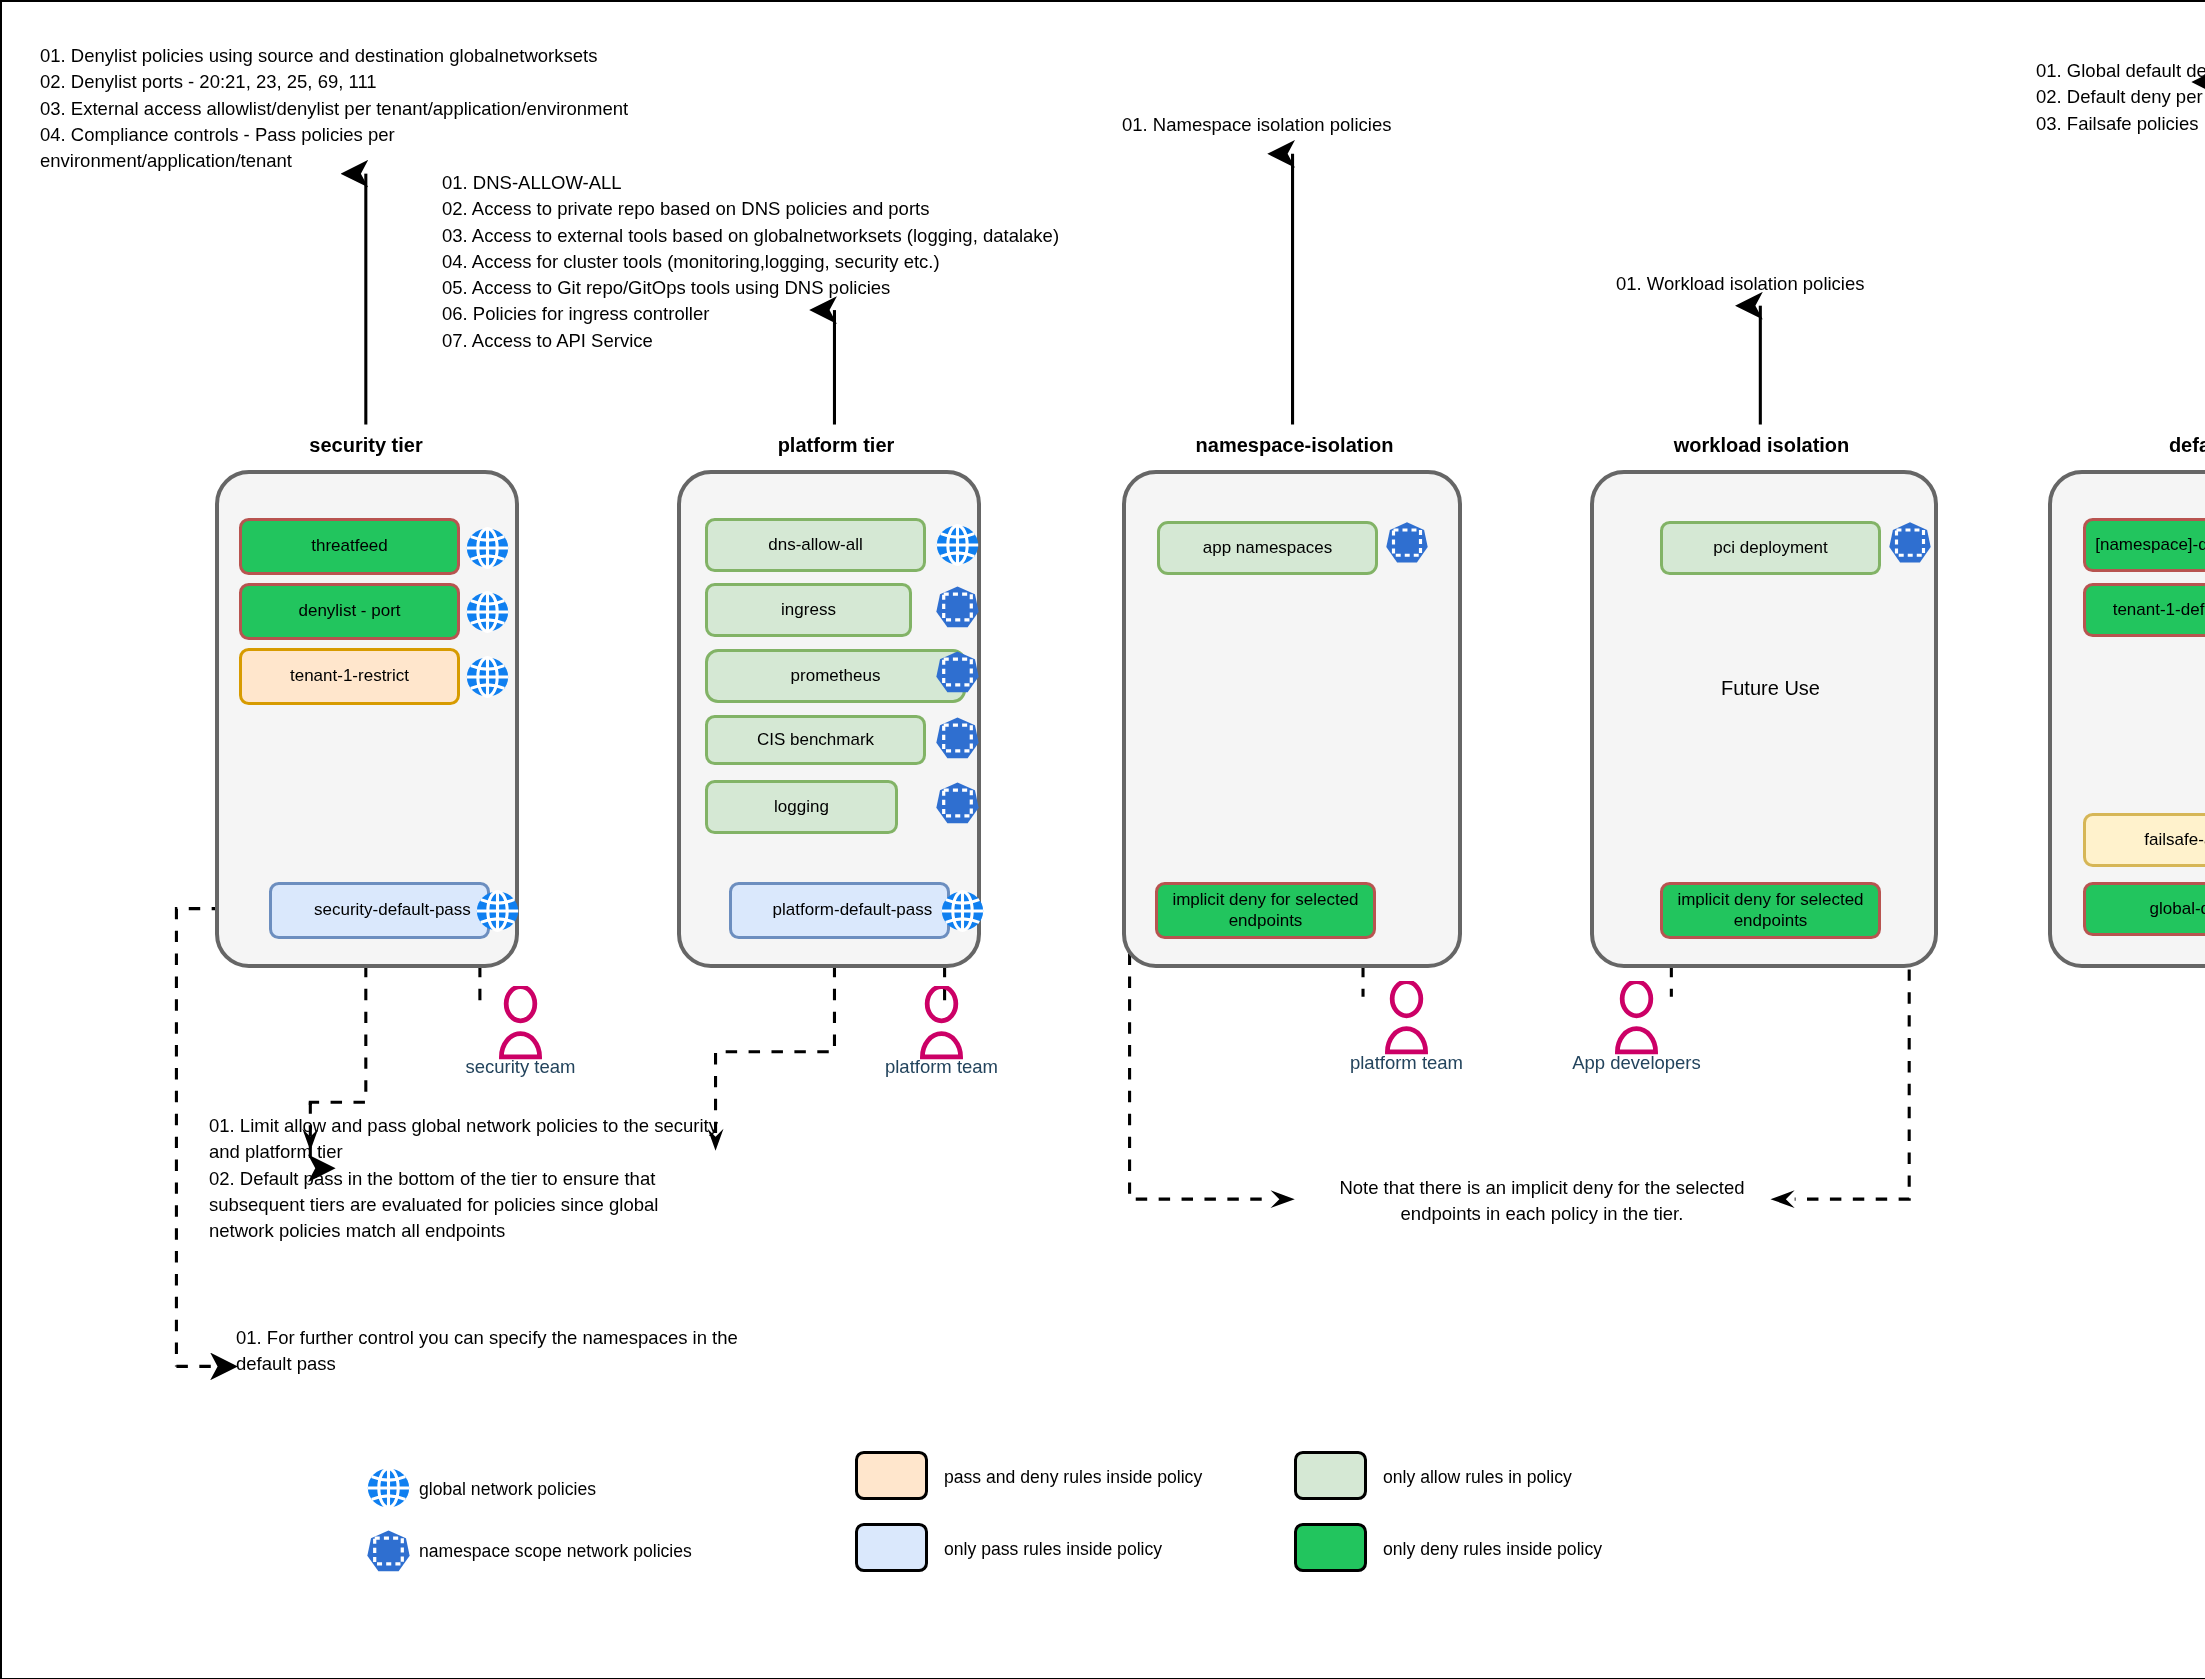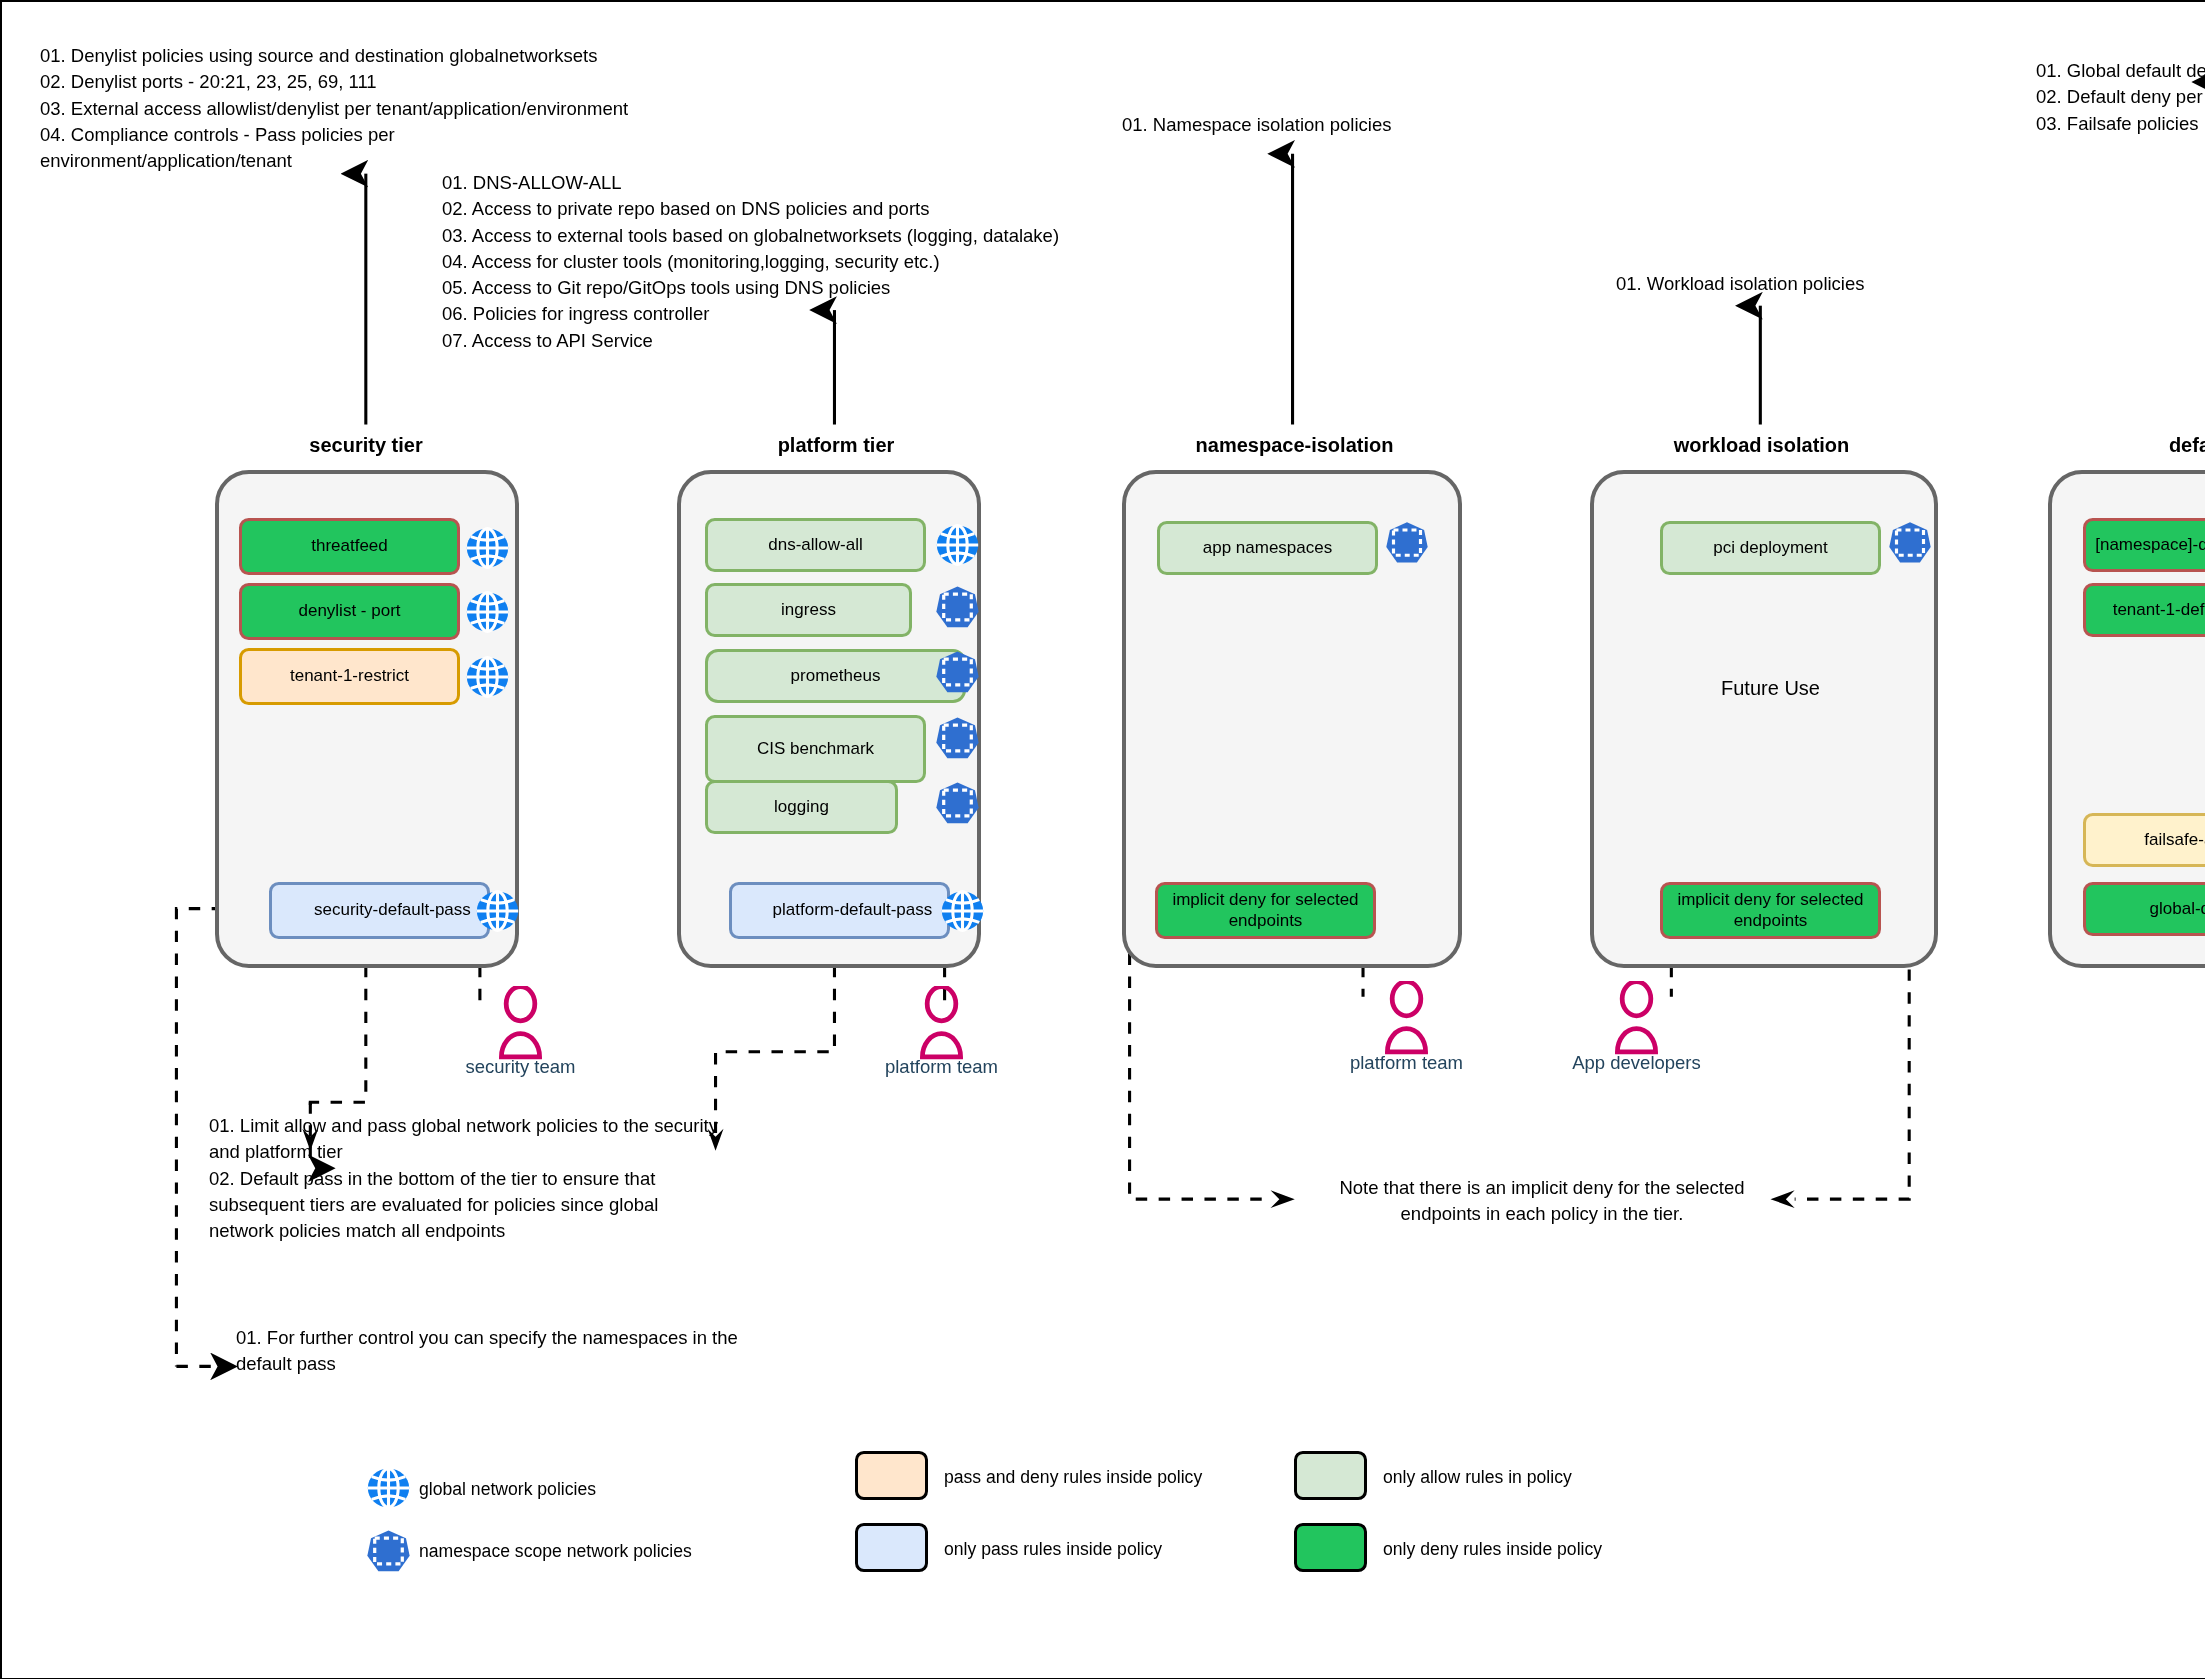--- a/index.html
+++ b/index.html
@@ -218,21 +218,21 @@
 </div>
 
 <div class="policy p-allow" style="left:703px;top:647px;width:261px;height:54px;border-radius:13px;">prometheus</div>
 <div class="icon" style="left:931px;top:648px;width:49px;height:46px;">
   <svg viewBox="0 0 100 100" width="49" height="46">
     <polygon points="50,3 88,20 96,58 72,92 28,92 4,58 12,20" fill="#2f6fd0"></polygon>
     <rect x="20" y="20" width="60" height="56" fill="none" stroke="#fff" stroke-width="7" stroke-dasharray="11 9"></rect>
   </svg>
 </div>
 
-<div class="policy p-allow" style="left:703px;top:713px;width:221px;height:68px;">CIS benchmark</div>
+<div class="policy p-allow" style="left:703px;top:713px;width:221px;height:50px;">CIS benchmark</div>
 <div class="icon" style="left:931px;top:714px;width:49px;height:46px;">
   <svg viewBox="0 0 100 100" width="49" height="46">
     <polygon points="50,3 88,20 96,58 72,92 28,92 4,58 12,20" fill="#2f6fd0"></polygon>
     <rect x="20" y="20" width="60" height="56" fill="none" stroke="#fff" stroke-width="7" stroke-dasharray="11 9"></rect>
   </svg>
 </div>
 
 <div class="policy p-allow" style="left:703px;top:778px;width:193px;height:54px;">logging</div>
 <div class="icon" style="left:931px;top:779px;width:49px;height:46px;">
   <svg viewBox="0 0 100 100" width="49" height="46">
@@ -248,21 +248,21 @@
     <g stroke="#fff" stroke-width="7" fill="none">
       <line x1="3" y1="50" x2="97" y2="50"></line>
         <line x1="50" y1="6" x2="50" y2="94"></line>
       <ellipse cx="50" cy="50" rx="22" ry="44"></ellipse>
       <path d="M12,24 Q50,40 88,24"></path>
         <path d="M12,76 Q50,60 88,76"></path>
     </g>
   </svg>
 </div>
 
-<div class="policy p-allow" style="left:1155px;top:519px;width:221px;height:54px;">app namespaces</div>
+<div class="policy p-allow" style="left:1155px;top:519px;width:221px;height:54px;border-radius:11px;">app namespaces</div>
 <div class="icon" style="left:1381px;top:519px;width:48px;height:45px;">
   <svg viewBox="0 0 100 100" width="48" height="45">
     <polygon points="50,3 88,20 96,58 72,92 28,92 4,58 12,20" fill="#2f6fd0"></polygon>
     <rect x="20" y="20" width="60" height="56" fill="none" stroke="#fff" stroke-width="7" stroke-dasharray="11 9"></rect>
   </svg>
 </div>
 
 <div class="policy p-deny" style="left:1153px;top:880px;width:221px;height:57px;">implicit deny for selected endpoints</div>
 
 <div class="policy p-allow" style="left:1658px;top:519px;width:221px;height:54px;">pci deployment</div>

